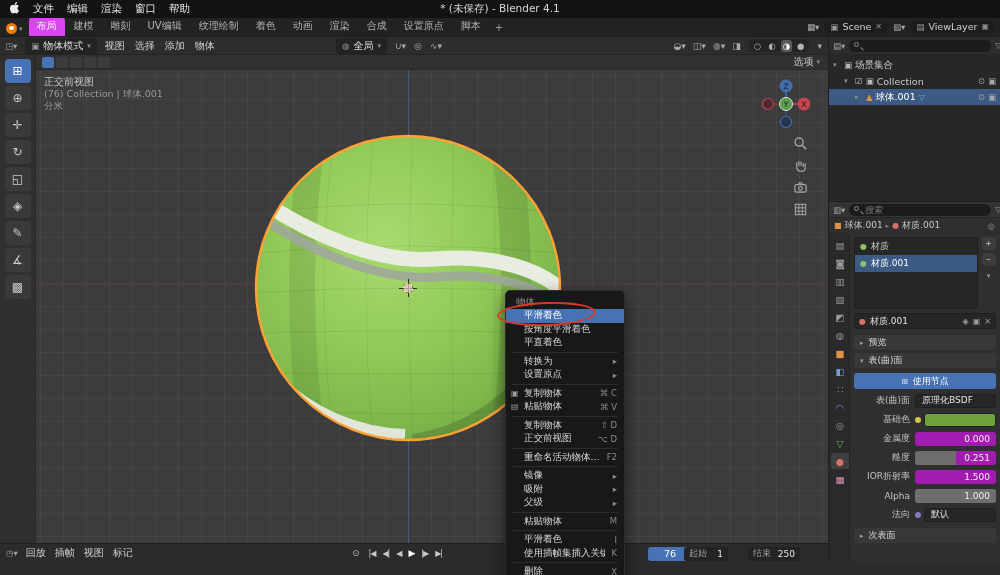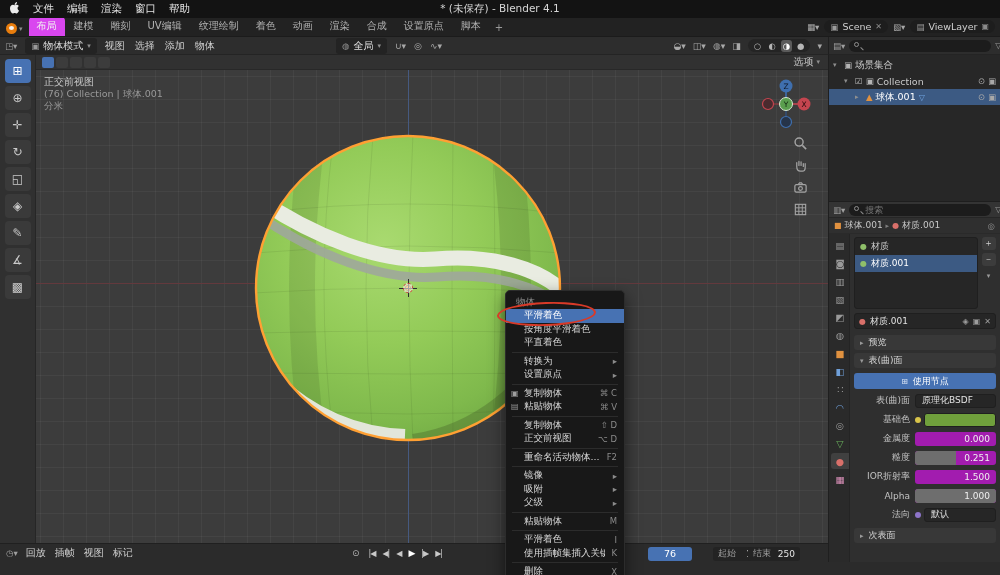--- a/index.html
+++ b/index.html
@@ -170,21 +170,21 @@
   .tl-menus{display:flex;gap:9px;color:#cfcfcf;}
   .transport{position:absolute;left:352px;display:flex;align-items:center;gap:6px;}
   .autokey{color:#b5b5b5;font-size:9px;margin-right:3px;}
   .tbtn{color:#c9c9c9;font-size:8px;letter-spacing:-1px;}
   .tbtn.play{color:#ffffff;font-size:9px;}
   .keyset{position:absolute;left:614px;color:#a8a8a8;font-size:8.5px;}
   .fcur{position:absolute;left:648px;top:2.5px;width:44px;height:14px;background:#4772b3;border-radius:3px;
         color:#fff;text-align:center;line-height:14px;font-size:9.5px;}
   .frange{position:absolute;top:2.5px;height:14px;background:#232323;border-radius:3px;display:flex;align-items:center;
           justify-content:space-between;padding:0 5px;font-size:9px;}
-  .fstart{left:684px;width:44px;margin-left:29px;}
+  .fstart{left:684px;width:44px;}
   .fend{left:748px;width:52px;}
   .fr-lab{color:#9d9d9d;}
   .fr-val{color:#e4e4e4;}
 
   
   .statusbar{position:absolute;left:0;top:562px;width:1000px;height:13px;background:#222222;border-top:1px solid #191919;
              display:flex;align-items:center;padding:0 8px;font-size:9px;color:#8d8d8d;z-index:2;}
   .watermark{position:absolute;right:72px;color:#9a9a9a;}
 </style>
 </head>

